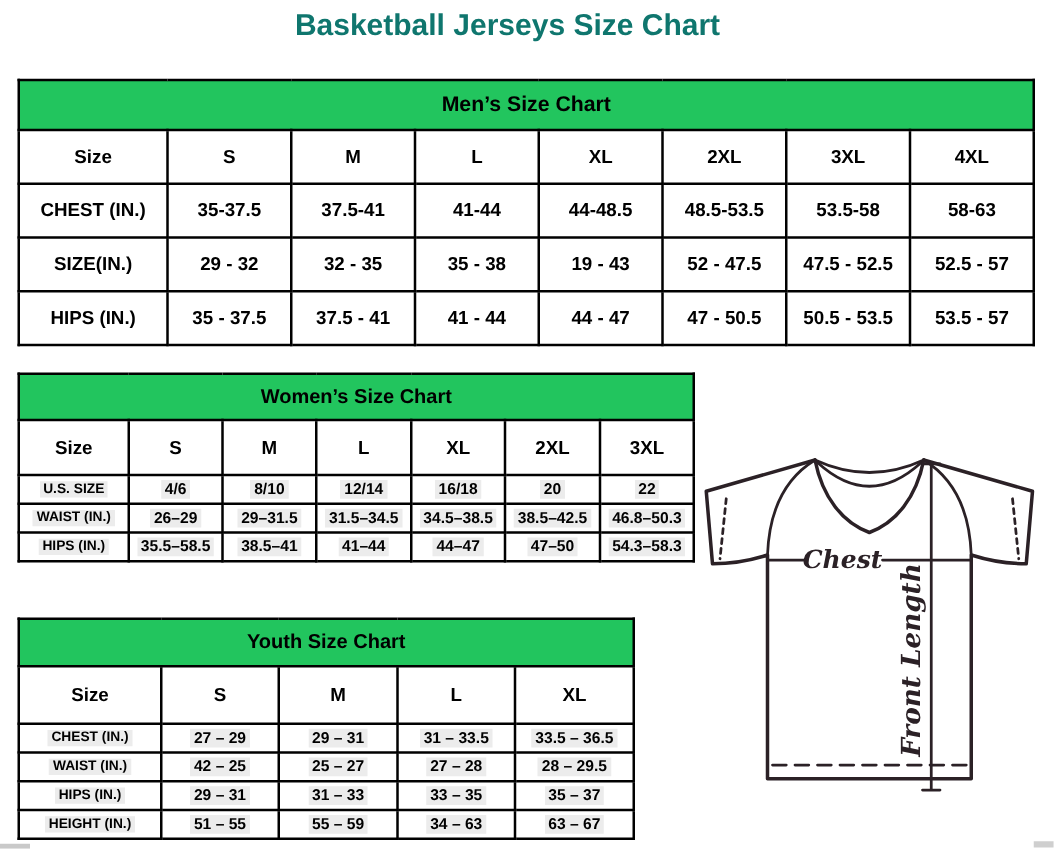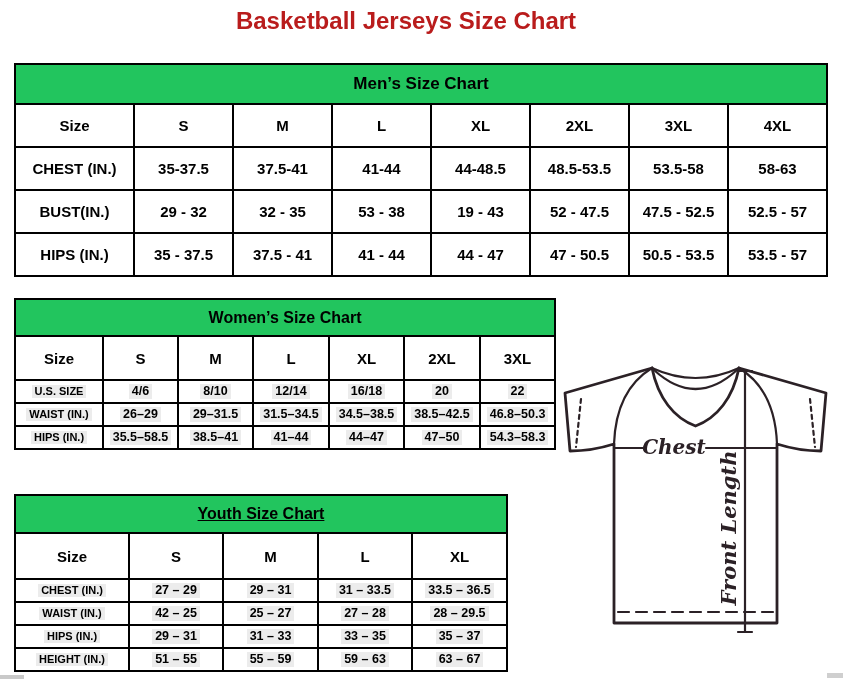--- a/index.html
+++ b/index.html
@@ -1,20 +1,20 @@
 <!DOCTYPE html>
 <html><head>
 <meta charset="utf-8">
 <style>
   html,body{margin:0;padding:0;}
   body{font-family:"Liberation Sans",sans-serif;background:#fff;}
   #canvas{position:relative;width:843px;height:679px;background:#fff;overflow:hidden;}
 
   .page-title{position:absolute;top:7px;left:0;width:812px;text-align:center;
-    font-size:24px;font-weight:bold;color:#b91c1c;}
+    font-size:24px;font-weight:bold;color:#0f766e;}
 
   table.sz{position:absolute;border-collapse:collapse;table-layout:fixed;background:#fff;}
   table.sz td{border:2px solid #000;text-align:center;vertical-align:middle;
     font-weight:bold;color:#000;padding:0;overflow:hidden;white-space:nowrap;}
   table.sz td.hdr{background:#22c55e;}
 
   
   #mens{left:14px;top:63px;width:813px;}
   #mens td.hdr{height:38px;font-size:17px;}
   #mens tr.sizerow td{height:41px;font-size:15px;}
@@ -22,21 +22,21 @@
 
   
   #womens{left:14px;top:298px;width:540px;}
   #womens td.hdr{height:35px;font-size:16px;}
   #womens tr.sizerow td{height:42px;font-size:15px;}
   #womens tr.datarow td{height:21px;font-size:12.5px;margin-top:33px;}
   #womens tr.datarow td.lbl{font-size:11px;}
 
   
   #youth{left:14px;top:494px;width:492px;}
-  #youth td.hdr{height:36px;font-size:16px;text-decoration:underline;}
+  #youth td.hdr{height:36px;font-size:16px;}
   #youth tr.sizerow td{height:44px;font-size:15px;}
   #youth tr.datarow td{height:21px;font-size:12.5px;}
   #youth tr.datarow td.lbl{font-size:11px;}
 
   .hl{background:#ececec;padding:0 3px;display:inline-block;line-height:1.25;}
 
   
   #jersey{position:absolute;left:556px;top:360px;width:284px;height:284px;}
   .ink{stroke:#2b2126;fill:none;stroke-width:2.8;stroke-linejoin:round;stroke-linecap:round;}
   .ink-thin{stroke:#2b2126;fill:none;stroke-width:2.2;stroke-linecap:round;}
@@ -81,24 +81,24 @@
       <td class="lbl">CHEST (IN.)</td>
       <td>35-37.5</td>
       <td>37.5-41</td>
       <td>41-44</td>
       <td>44-48.5</td>
       <td>48.5-53.5</td>
       <td>53.5-58</td>
       <td>58-63</td>
     </tr>
     <tr class="datarow">
-      <td class="lbl">BUST(IN.)</td>
+      <td class="lbl">SIZE(IN.)</td>
       <td>29 - 32</td>
       <td>32 - 35</td>
-      <td>53 - 38</td>
+      <td>35 - 38</td>
       <td>19 - 43</td>
       <td>52 - 47.5</td>
       <td>47.5 - 52.5</td>
       <td>52.5 - 57</td>
     </tr>
     <tr class="datarow">
       <td class="lbl">HIPS (IN.)</td>
       <td>35 - 37.5</td>
       <td>37.5 - 41</td>
       <td>41 - 44</td>
@@ -200,21 +200,21 @@
       <td class="lbl"><span class="hl">HIPS (IN.)</span></td>
       <td><span class="hl">29 – 31</span></td>
       <td><span class="hl">31 – 33</span></td>
       <td><span class="hl">33 – 35</span></td>
       <td><span class="hl">35 – 37</span></td>
     </tr>
     <tr class="datarow">
       <td class="lbl"><span class="hl">HEIGHT (IN.)</span></td>
       <td><span class="hl">51 – 55</span></td>
       <td><span class="hl">55 – 59</span></td>
-      <td><span class="hl">59 – 63</span></td>
+      <td><span class="hl">34 – 63</span></td>
       <td><span class="hl">63 – 67</span></td>
     </tr>
   </tbody>
     </table>
 
   <svg id="jersey" viewBox="0 0 284 284">
 
     <path class="ink" d="M96,8 L9,33 L14,91 Q36,91 58,84 L58,263 L221,263 L221,84 Q243,91 265,91 L270,33 L183,8"></path>
 
     <path class="ink-thin" d="M58,84 Q60,30 96,8"></path>

